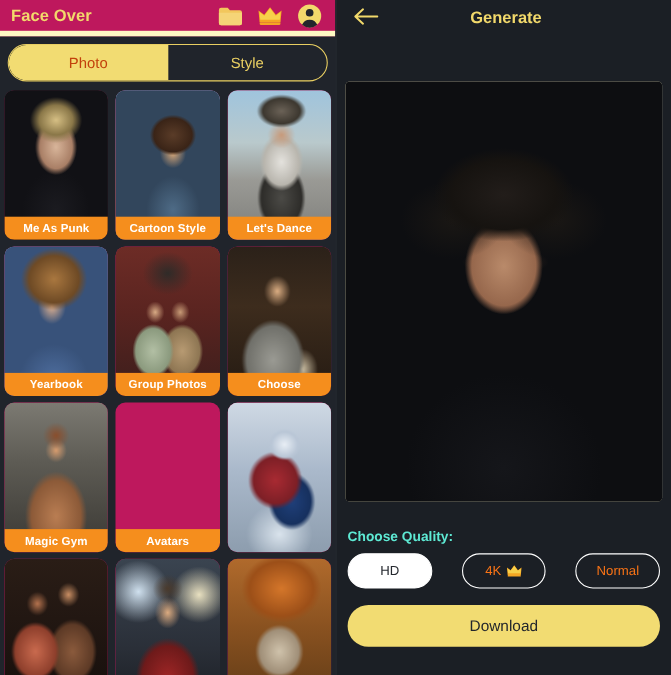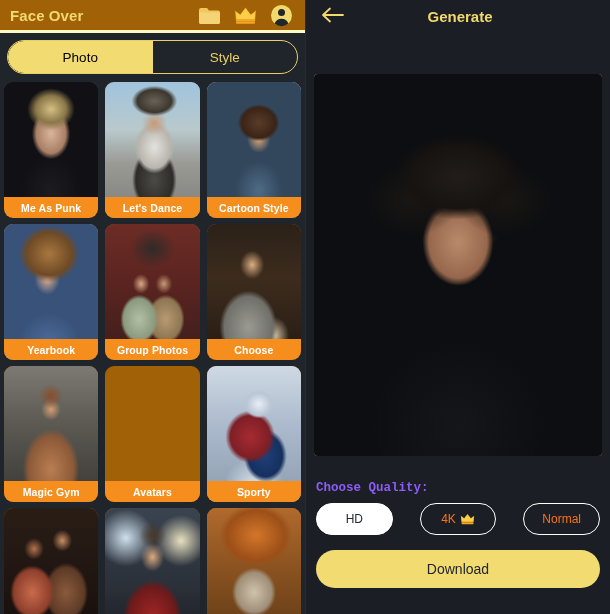--- a/index.html
+++ b/index.html
@@ -22,22 +22,22 @@
     position: relative;
     width: 305px; height: 614px;
     background: #20242b;
     overflow: hidden;
   }
   .app-header {
     height: 33px;
     display: flex;
     align-items: center;
     padding: 0 12px 0 10px;
-    background: #a16207;
-    border-bottom: 3px solid #fef9c3;
+    background: #be185d;
+    border-bottom: 5px solid #fef9c3;
   }
   .app-title {
     font-size: 15px;
     font-weight: bold;
     color: #f2d96b;
     letter-spacing: .1px;
     flex: 0 0 auto;
   }
   .header-icons {
     margin-left: auto;
@@ -62,40 +62,40 @@
     display: flex; align-items: center; justify-content: center;
     font-size: 13.5px;
     color: #e9cf62;
     cursor: pointer;
     background: transparent;
     border: none;
     font-family: "Liberation Sans", sans-serif;
   }
   .tab.active {
     background: #f2dc72;
-    color: #000000;
+    color: #c2410c;
     border-radius: 18px 0 0 18px;
     text-align: right;
   }
 
   
   .grid {
     margin-top: 8px;
     padding: 0 4px;
     display: grid;
     grid-template-columns: repeat(3, 1fr);
     gap: 6px 7px;
   }
   .card {
     position: relative;
     height: 136px;
     border-radius: 9px;
     overflow: hidden;
     cursor: pointer;
-    background: #a16207;
+    background: #be185d;
   }
   .card-img {
     position: absolute; inset: 0;
     background-size: cover;
     background-position: center;
   }
   .card-label {
     position: absolute;
     left: 0; right: 0; bottom: 0;
     height: 21px;
@@ -151,23 +151,22 @@
   }
   .preview-img { position: absolute; inset: 0; }
 
   .quality-block {
     margin-top: 25px;
     padding: 0 10px;
   }
   .quality-title {
     font-size: 12.5px;
     font-weight: bold;
-    color: #8b5cf6;
+    color: #5eead4;
     margin-bottom: 8px;
-    font-family: Liberation Mono, monospace;
   }
   .quality-row {
     display: flex;
     gap: 27px;
   }
   .q-btn {
     flex: 1 1 0;
     height: 32px;
     border-radius: 17px;
     border: 1.3px solid #ffffff;
@@ -246,35 +245,35 @@
             radial-gradient(ellipse 36% 22% at 50% 20%, #d6bf84 0%, #8a7748 45%, transparent 70%),
             radial-gradient(ellipse 26% 24% at 50% 38%, #d8b59a 0%, #a97f66 60%, transparent 78%),
             radial-gradient(ellipse 46% 38% at 50% 80%, #1b1b20 0%, #111115 70%),
             radial-gradient(ellipse 60% 50% at 20% 55%, #2a2a30 0%, #16161a 70%),
             linear-gradient(180deg,#242428 0%,#14141a 100%)"></div>
         <div class="card-label">Me As Punk</div>
       </div>
 
       <div class="card">
         <div class="card-img" style="background:
+            radial-gradient(ellipse 26% 16% at 55% 30%, #5a3c28 0%, #3a2417 70%, transparent 85%),
+            radial-gradient(ellipse 16% 13% at 55% 42%, #d9a878 0%, transparent 78%),
+            radial-gradient(ellipse 34% 30% at 55% 80%, #4e6b86 0%, #32465c 75%),
+            linear-gradient(180deg,#78b7dc 0%,#b9d9ea 30%,#e8c98d 60%,#c98f52 100%)"></div>
+        <div class="card-label">Cartoon Style</div>
+      </div>
+
+      <div class="card">
+        <div class="card-img" style="background:
             radial-gradient(ellipse 30% 14% at 52% 14%, #6b6257 0%, #3c372f 60%, transparent 80%),
             radial-gradient(ellipse 18% 12% at 52% 30%, #c89a7a 0%, transparent 75%),
             radial-gradient(ellipse 24% 22% at 52% 48%, #e4e2dd 0%, #b8b5ad 70%, transparent 88%),
             radial-gradient(ellipse 26% 26% at 52% 72%, #4b4a46 0%, #2d2c29 75%, transparent 90%),
             linear-gradient(180deg,#9fc4dd 0%,#b9c9cc 35%,#9a9a95 60%,#7d7d7a 100%)"></div>
         <div class="card-label">Let's Dance</div>
-      </div>
-
-      <div class="card">
-        <div class="card-img" style="background:
-            radial-gradient(ellipse 26% 16% at 55% 30%, #5a3c28 0%, #3a2417 70%, transparent 85%),
-            radial-gradient(ellipse 16% 13% at 55% 42%, #d9a878 0%, transparent 78%),
-            radial-gradient(ellipse 34% 30% at 55% 80%, #4e6b86 0%, #32465c 75%),
-            linear-gradient(180deg,#78b7dc 0%,#b9d9ea 30%,#e8c98d 60%,#c98f52 100%)"></div>
-        <div class="card-label">Cartoon Style</div>
       </div>
 
       <div class="card">
         <div class="card-img" style="background:
             radial-gradient(ellipse 40% 26% at 48% 22%, #a9773f 0%, #6e4a25 60%, transparent 80%),
             radial-gradient(ellipse 17% 15% at 46% 40%, #e2b391 0%, transparent 80%),
             radial-gradient(ellipse 44% 30% at 48% 88%, #4d6c9c 0%, #38527a 75%),
             linear-gradient(180deg,#6f8fb8 0%,#56789f 50%,#47648a 100%)"></div>
         <div class="card-label">Yearbook</div>
       </div>
@@ -319,21 +318,20 @@
         <div class="card-label">Avatars</div>
       </div>
 
       <div class="card">
         <div class="card-img" style="background:
             radial-gradient(ellipse 18% 12% at 55% 28%, #e8eef5 0%, #b9c6d6 70%, transparent 88%),
             radial-gradient(ellipse 30% 22% at 46% 52%, #a82a32 0%, #7d1f26 70%, transparent 88%),
             radial-gradient(ellipse 26% 22% at 62% 66%, #1f3f7a 0%, #16305e 70%, transparent 88%),
             radial-gradient(ellipse 40% 26% at 50% 88%, #d9e3ec 0%, transparent 80%),
             linear-gradient(180deg,#cfd9e4 0%,#aab9cb 45%,#8d9dae 100%)"></div>
-        <div class="card-label">Sporty</div>
       </div>
 
       <div class="card nolabel">
         <div class="card-img" style="background:
             radial-gradient(ellipse 13% 10% at 32% 30%, #b5734e 0%, transparent 80%),
             radial-gradient(ellipse 13% 10% at 62% 24%, #c98e63 0%, transparent 80%),
             radial-gradient(ellipse 26% 22% at 30% 62%, #c96a4e 0%, #8e3f2c 75%, transparent 90%),
             radial-gradient(ellipse 26% 24% at 66% 62%, #8a5a3c 0%, #5d3a26 75%, transparent 90%),
             linear-gradient(180deg,#2a1d16 0%,#1e1410 60%,#140e0b 100%)"></div>
 

